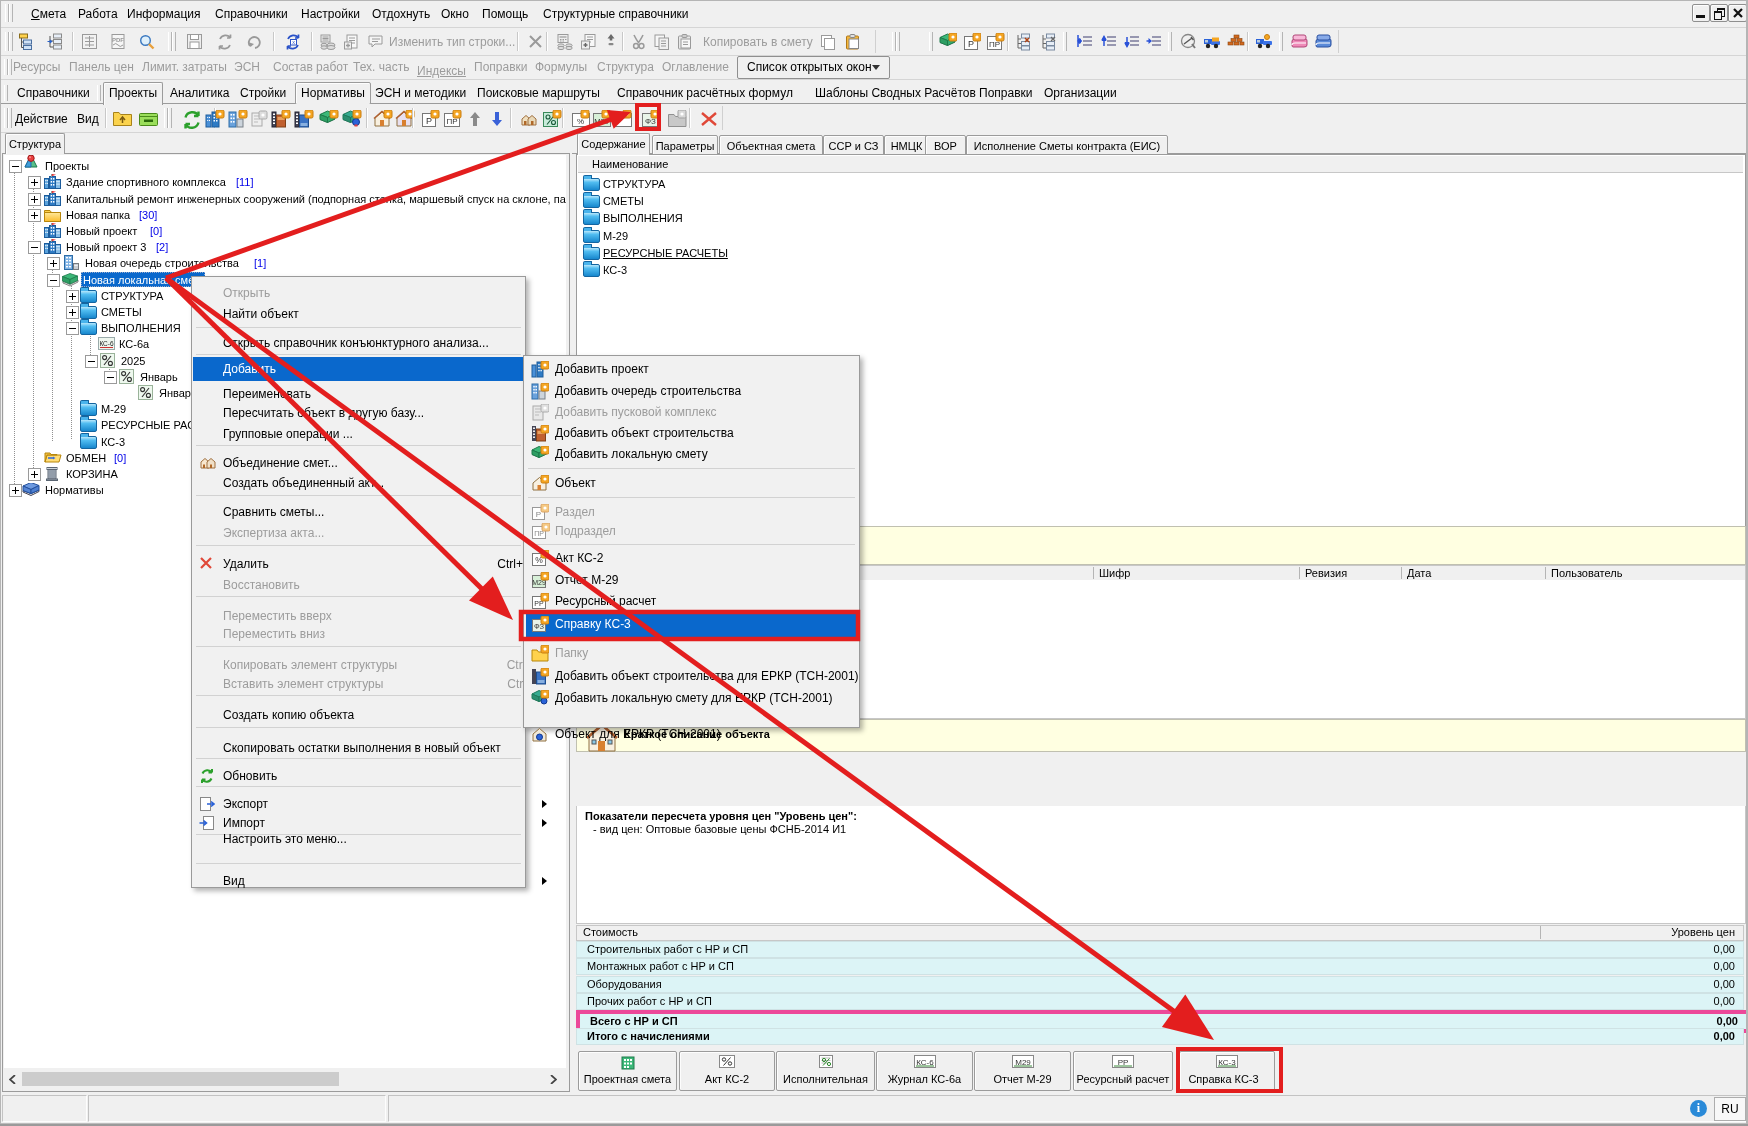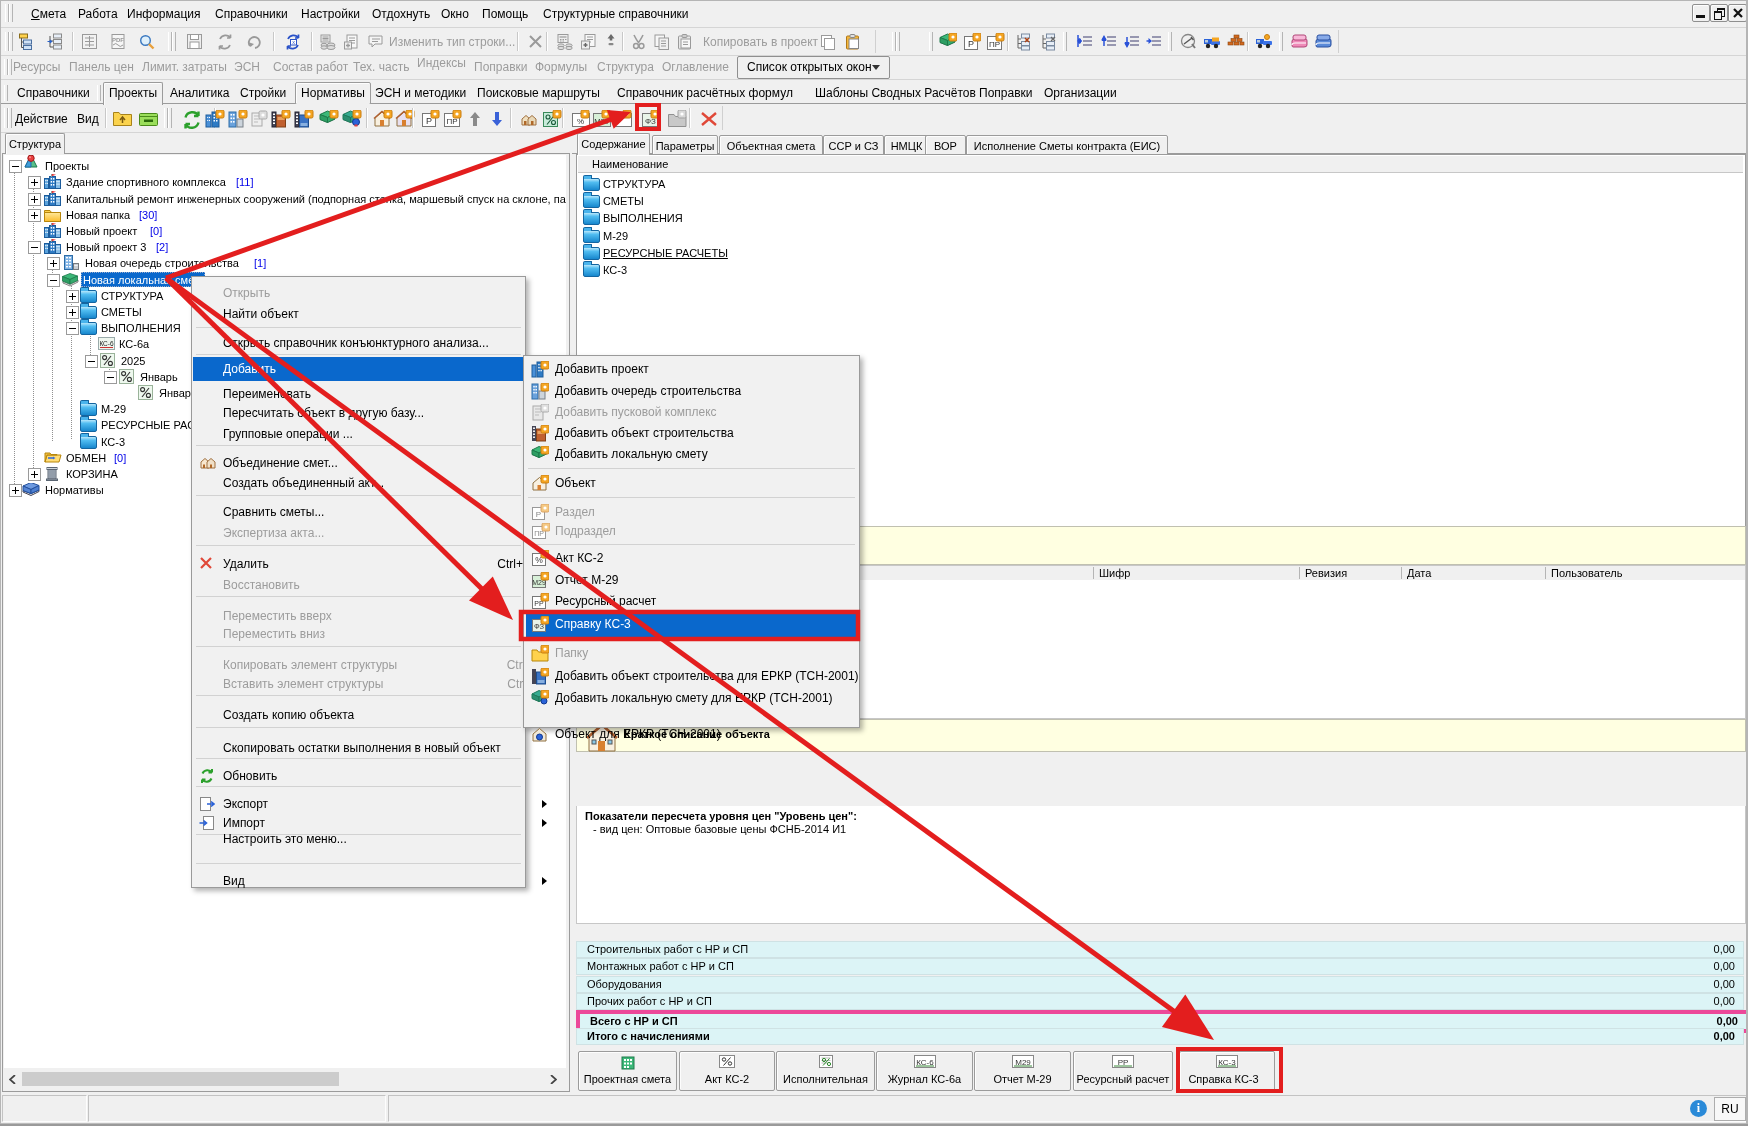--- a/index.html
+++ b/index.html
@@ -208,21 +208,21 @@
       </svg>
     </div>
     <div class="tbtn" style="left:673px;width:22px;">
       <svg width="18" height="18" viewBox="0 0 18 18">
         <rect x="2.5" y="3" width="12" height="13" rx="1" fill="#e8e8e8" stroke="#9a9a9a"></rect>
         <rect x="6" y="1.5" width="5" height="3" rx="1" fill="#ccc" stroke="#9a9a9a"></rect>
         <rect x="5" y="6" width="9.5" height="9" fill="#f8f8f8" stroke="#9a9a9a"></rect>
         <path d="M7 9 h5 M7 11.5 h5" stroke="#9a9a9a"></path>
       </svg>
     </div>
-    <span class="a gray" style="left:703px;top:7px;font-size:12px;">Копировать в проект</span>
+    <span class="a gray" style="left:703px;top:7px;font-size:12px;">Копировать в смету</span>
     <div class="tbtn" style="left:816px;width:22px;">
       <svg width="18" height="18" viewBox="0 0 18 18">
         <rect x="2.5" y="2.5" width="10" height="11" fill="#fff" stroke="#9a9a9a"></rect>
         <rect x="5.5" y="5.5" width="10" height="11" fill="#fff" stroke="#9a9a9a"></rect>
       </svg>
     </div>
     <div class="tbtn" style="left:841px;width:22px;">
       <svg width="18" height="18" viewBox="0 0 18 18">
         <rect x="2.5" y="3" width="12" height="13" rx="1" fill="#f5b73c" stroke="#b07818"></rect>
         <rect x="6" y="1.5" width="5" height="3" rx="1" fill="#e0e0e0" stroke="#888"></rect>
@@ -367,21 +367,21 @@
   </div>
 <div class="a" style="left:0;top:56px;width:1748px;height:23px;background:#f0f0f0;border-bottom:1px solid #d5d5d5;font-size:12px;">
  <div class="grip" style="left:4px;top:3px;height:16px;"></div>
     <div class="grip" style="left:8px;top:3px;height:16px;"></div>
  <span class="a gray" style="left:13px;top:4px;">Ресурсы</span>
  <span class="a gray" style="left:69px;top:4px;">Панель цен</span>
  <span class="a gray" style="left:142px;top:4px;">Лимит. затраты</span>
  <span class="a gray" style="left:234px;top:4px;">ЭСН</span>
  <span class="a gray" style="left:273px;top:4px;">Состав работ</span>
  <span class="a gray" style="left:353px;top:4px;">Тех. часть</span>
- <span class="a gray" style="left:417px;top:0;">Индексы</span>
+ <span class="a gray" style="left:417px;top:8px;text-decoration:underline;">Индексы</span>
  <span class="a gray" style="left:474px;top:4px;">Поправки</span>
  <span class="a gray" style="left:535px;top:4px;">Формулы</span>
  <span class="a gray" style="left:597px;top:4px;">Структура</span>
  <span class="a gray" style="left:662px;top:4px;">Оглавление</span>
  <div class="a" style="left:737px;top:0px;width:151px;height:21px;border:1px solid #8f8f8f;border-radius:2px;background:#f0f0f0;"></div>
  <span class="a b" style="left:747px;top:4px;color:#000;font-weight:normal;">Список открытых окон</span>
  <svg class="a" style="left:872px;top:9px;" width="9" height="6">
       <path d="M0 0 L8 0 L4 5 Z" fill="#333"></path>
     </svg>
 </div>
@@ -1001,20 +1001,21 @@
           <rect x="7" y="18" width="4" height="4" fill="#88c8e8" stroke="#555"></rect>
           <rect x="23" y="18" width="4" height="4" fill="#88c8e8" stroke="#555"></rect>
         </svg></span>
       <span class="a b" style="left:47px;top:8px;">Краткое описание объекта</span>
     </div>
     <div class="a" style="left:4px;top:674px;width:1168px;height:117px;background:#fff;border:1px solid #c7c7c7;border-top:none;">
       <div style="position:absolute;left:8px;top:4px;"><b>Показатели пересчета уровня цен "Уровень цен":</b></div>
       <div style="position:absolute;left:16px;top:17px;">- вид цен: Оптовые базовые цены ФСНБ-2014 И1</div>
     </div>
     <div class="a" style="left:4px;top:793px;width:1168px;height:118px;">
+      <div class="a" style="left:0;top:0;width:1166px;height:14px;background:#f0f0f0;border:1px solid #c7c7c7;line-height:13px;"><span style="margin-left:6px;">Стоимость</span><div class="a" style="left:963px;top:0;height:13px;border-left:1px solid #b5b5b5;"></div><span class="a" style="right:8px;">Уровень цен</span></div>
       <div class="a" style="left:0;top:16.0px;width:1166px;height:15px;background:#dcf4f6;border:1px solid #cfe2e4;line-height:14px;"><span style="margin-left:10px;">Строительных работ с НР и СП</span><span class="a" style="right:8px;">0,00</span></div>
       <div class="a" style="left:0;top:33.3px;width:1166px;height:15px;background:#dcf4f6;border:1px solid #cfe2e4;line-height:14px;"><span style="margin-left:10px;">Монтажных работ с НР и СП</span><span class="a" style="right:8px;">0,00</span></div>
       <div class="a" style="left:0;top:50.6px;width:1166px;height:15px;background:#dcf4f6;border:1px solid #cfe2e4;line-height:14px;"><span style="margin-left:10px;">Оборудования</span><span class="a" style="right:8px;">0,00</span></div>
       <div class="a" style="left:0;top:67.9px;width:1166px;height:15px;background:#dcf4f6;border:1px solid #cfe2e4;line-height:14px;"><span style="margin-left:10px;">Прочих работ с НР и СП</span><span class="a" style="right:8px;">0,00</span></div>
       <div class="a" style="left:0;top:85.2px;width:1166px;height:15px;background:#dcf4f6;border:4px solid #ec4899;line-height:14px;font-weight:bold;"><span style="margin-left:10px;">Всего с НР и СП</span><span class="a" style="right:8px;">0,00</span></div>
       <div class="a" style="left:0;top:102.5px;width:1166px;height:15px;background:#dcf4f6;border:1px solid #cfe2e4;line-height:14px;font-weight:bold;"><span style="margin-left:10px;">Итого с начислениями</span><span class="a" style="right:8px;">0,00</span></div>
     </div>
     <div class="a" style="left:0px;top:914px;width:1176px;height:46px;background:#f0f0f0;">
       <div class="a" style="left:6px;top:5px;width:97px;height:38px;background:#f0f0f0;border:1px solid #9b9b9b;border-radius:2px;box-shadow:inset 1px 1px 0 #fdfdfd;">
         <div style="position:absolute;left:0;right:0;top:2px;text-align:center;"><svg width="16" height="16" viewBox="0 0 16 16">

